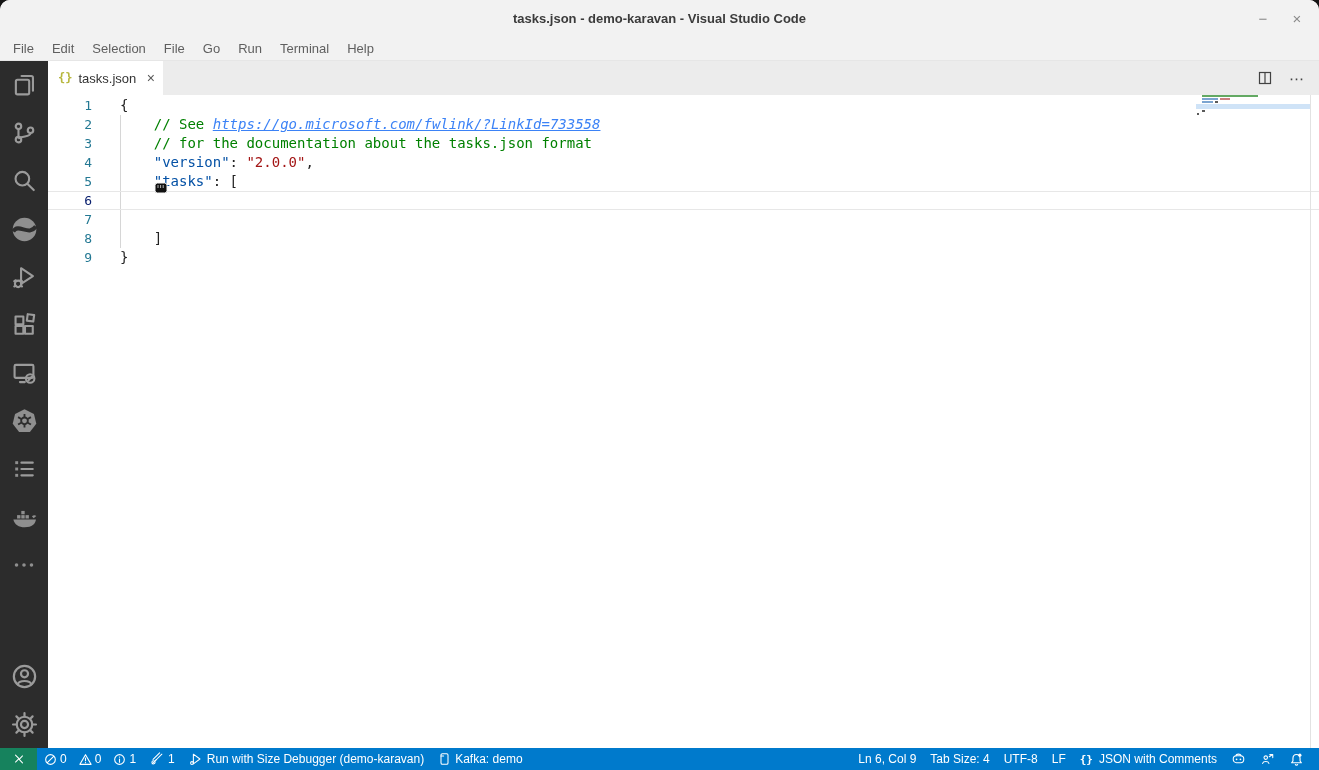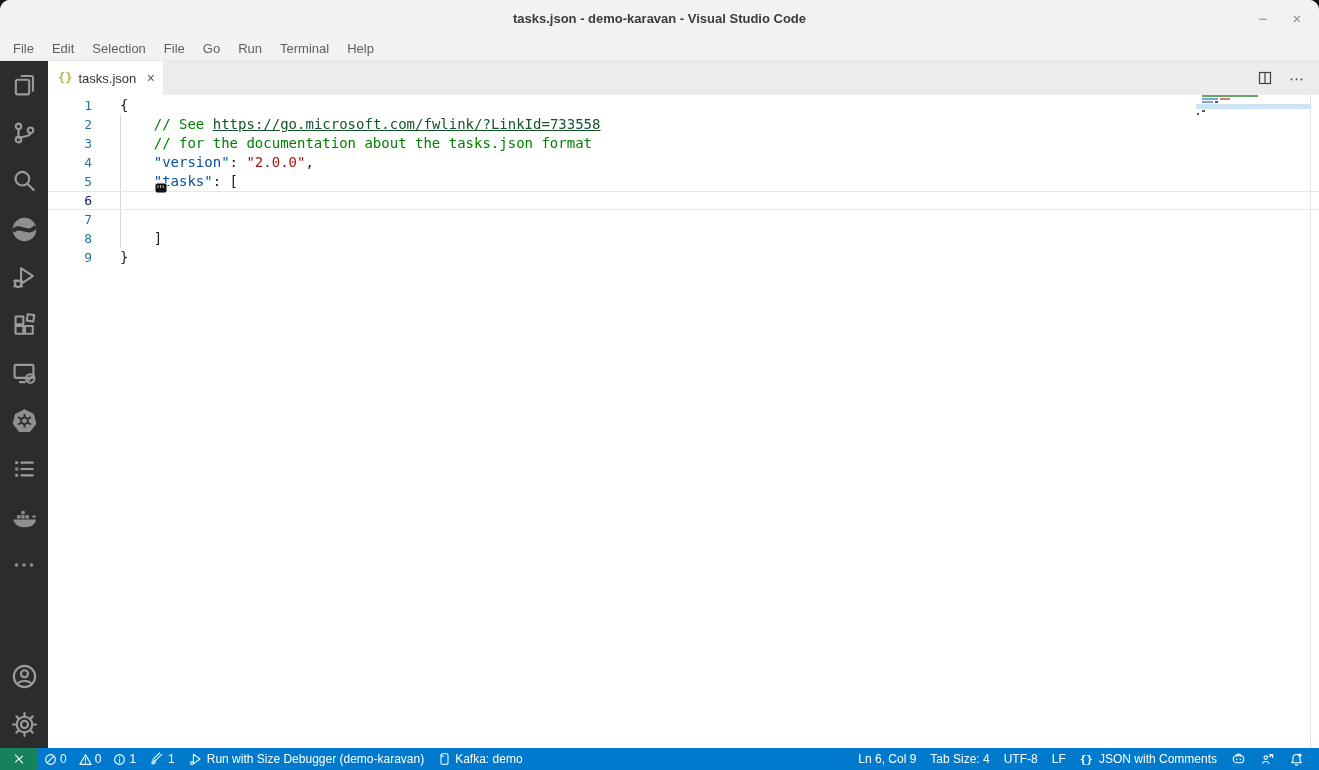--- a/index.html
+++ b/index.html
@@ -43,21 +43,21 @@
 
   
   .code-area { position:relative; flex:1 1 auto; overflow:hidden; font-family:"DejaVu Sans Mono",monospace; font-size:14px; }
   .code-lines { position:absolute; left:0; top:1px; right:0; }
   .code-line { display:flex; height:19px; line-height:19px; white-space:pre; }
   .code-line.current { border-top:1px solid #e7e7e7; border-bottom:1px solid #e7e7e7; line-height:17px; }
   .ln { width:44px; text-align:right; color:#237893; font-size:13px; flex:0 0 auto; }
   .current .ln { color:#0b216f; }
   .lc { padding-left:28px; color:#222222; }
   .tok-comment { color:#008000; }
-  .tok-comment-link { color:#14532d; text-decoration:underline; }
+  .tok-comment-link { color:#3b82f6; text-decoration:underline;font-style:italic; }
   .tok-key { color:#0451a5; }
   .tok-string { color:#a31515; }
   .tok-punct { color:#222222; }
   .tok-plain { color:#222222; }
   .indent-guide { position:absolute; left:72px; top:20px; width:1px; height:133px; background:#d6d6d6; }
   .mouse-cursor { position:absolute; left:104px; top:84px; }
 
   
   .minimap { position:absolute; top:-6px; right:9px; width:114px; height:40px; }
   .mm-bar { position:absolute; height:2px; }

